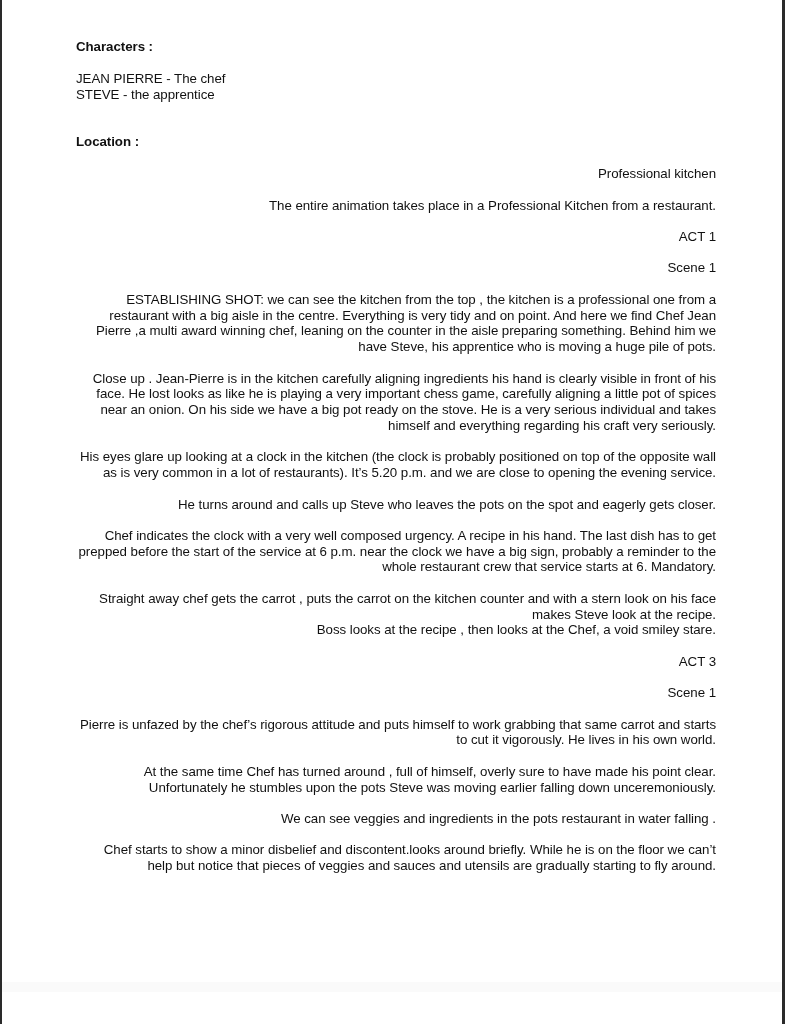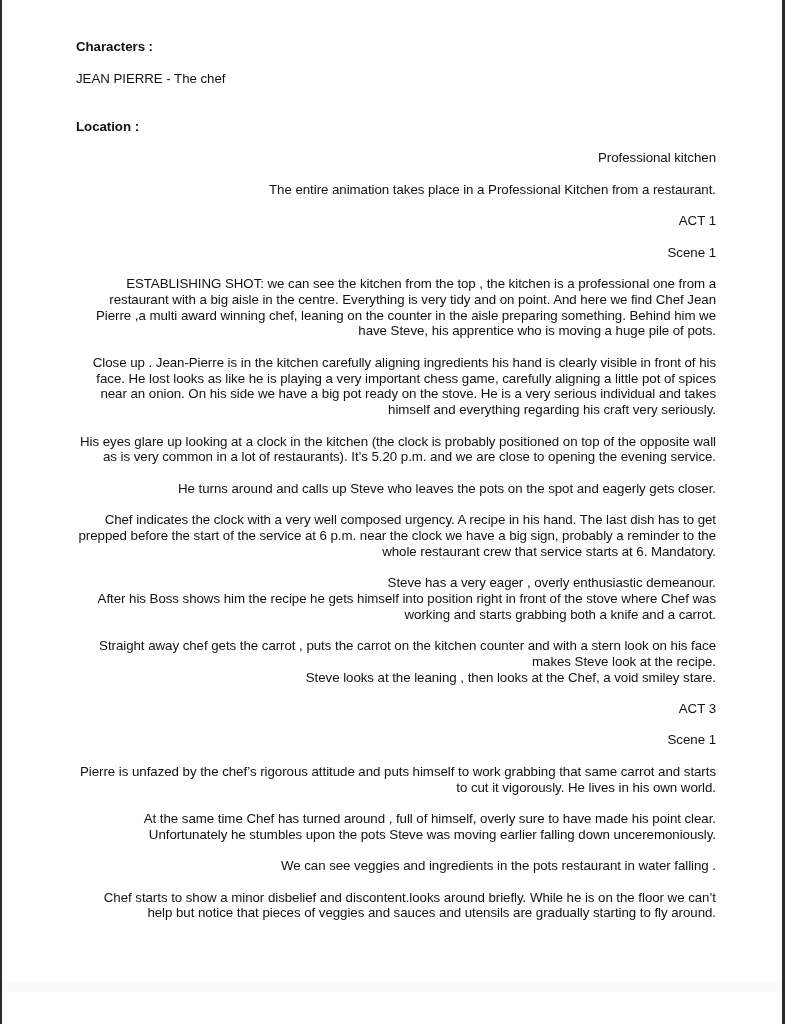--- a/index.html
+++ b/index.html
@@ -68,44 +68,41 @@
 
 <div class="page">
   <div class="border-left"></div>
   <div class="border-right"></div>
   <div class="bottom-shade"></div>
 
   <div class="content">
     <p class="heading">Characters :</p>
     <div class="gap-s"></div>
     <p>JEAN PIERRE - The chef</p>
+    <p>STEVE - the apprentice</p>
     <div class="gap-l"></div>
 
     <p class="heading">Location :</p>
     <div class="gap-s"></div>
     <p class="block">Professional kitchen</p>
     <p class="block">The entire animation takes place in a Professional Kitchen from a restaurant.</p>
 
     <p class="block">ACT 1</p>
     <p class="block">Scene 1</p>
 
     <p class="block">ESTABLISHING SHOT: we can see the kitchen from the top , the kitchen is a professional one from a restaurant with a big aisle in the centre. Everything is very tidy and on point. And here we find Chef Jean Pierre ,a multi award winning chef, leaning on the counter in the aisle preparing something. Behind him we have Steve, his apprentice who is moving a huge pile of pots.</p>
     <p class="block">Close up . Jean-Pierre is in the kitchen carefully aligning ingredients his hand is clearly visible in front of his face. He lost looks as like he is playing a very important chess game, carefully aligning a little pot of spices near an onion. On his side we have a big pot ready on the stove. He is a very serious individual and takes himself and everything regarding his craft very seriously.</p>
     <p class="block">His eyes glare up looking at a clock in the kitchen (the clock is probably positioned on top of the opposite wall as is very common in a lot of restaurants). It’s 5.20 p.m. and we are close to opening the evening service.</p>
     <p class="block">He turns around and calls up Steve who leaves the pots on the spot and eagerly gets closer.</p>
     <p class="block">Chef indicates the clock with a very well composed urgency. A recipe in his hand. The last dish has to get prepped before the start of the service at 6 p.m. near the clock we have a big sign, probably a reminder to the whole  restaurant crew that service starts at 6. Mandatory.</p>
 
-    <div class="block">
-      <p>Steve has a very eager , overly enthusiastic demeanour.</p>
-      <p>After his Boss shows him the recipe he gets himself into position right in front of the stove where Chef was working and starts grabbing both a knife and a carrot.</p>
-    </div>
 
     <div class="block">
       <p>Straight away chef gets the carrot , puts the carrot on the kitchen counter and with a stern look on his face makes Steve look at the recipe.</p>
-      <p>Steve looks at the leaning , then looks at the Chef, a void smiley stare.</p>
+      <p>Boss looks at the recipe , then looks at the Chef, a void smiley stare.</p>
     </div>
 
     <p class="block">ACT 3</p>
     <p class="block">Scene 1</p>
 
     <p class="block">Pierre is unfazed by the chef’s rigorous attitude and puts himself to work grabbing that same carrot and starts to cut it vigorously. He lives in his own world.</p>
     <p class="block">At the same time Chef has turned around , full of himself, overly sure to have made his point clear. Unfortunately he stumbles upon the pots Steve was moving earlier falling down unceremoniously.</p>
     <p class="block">We can see veggies and ingredients in the pots restaurant in water falling .</p>
     <p class="block">Chef starts to show a minor disbelief and discontent.looks around briefly.  While he is on the floor we can’t help but notice that pieces of veggies and sauces and utensils are gradually starting to fly around.</p>
   </div>

